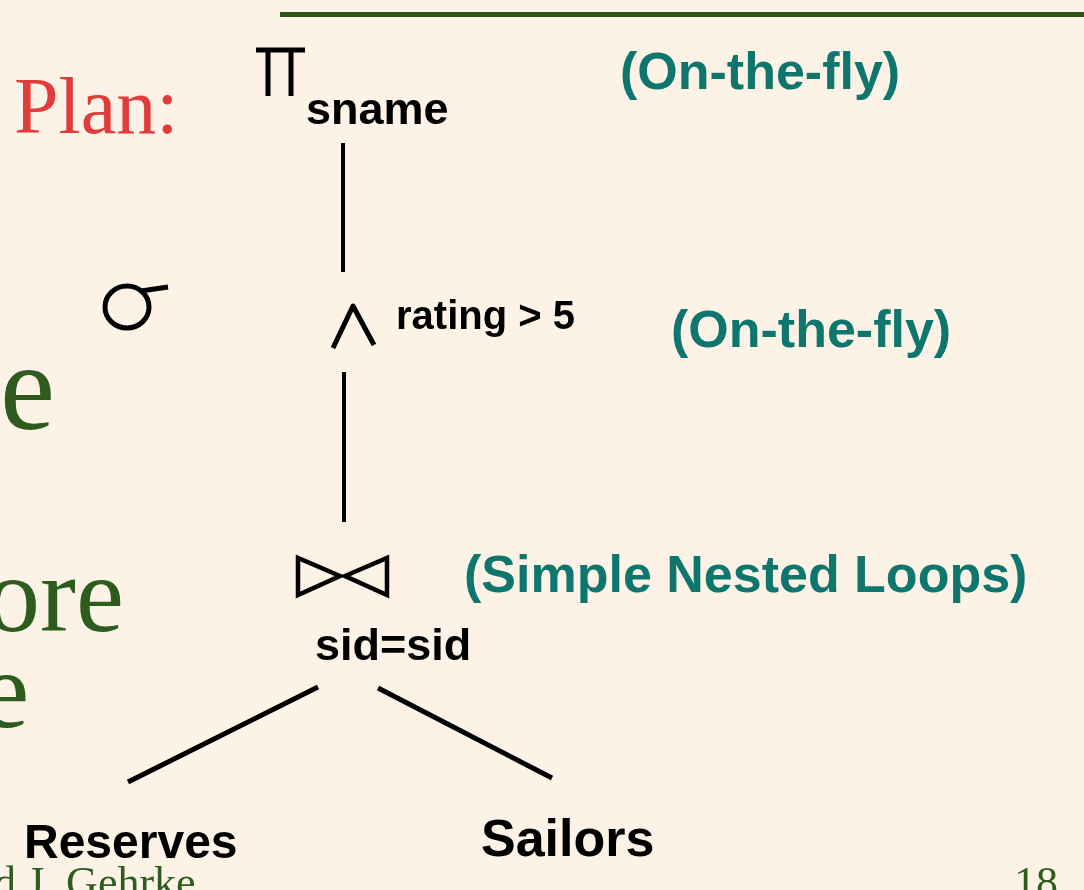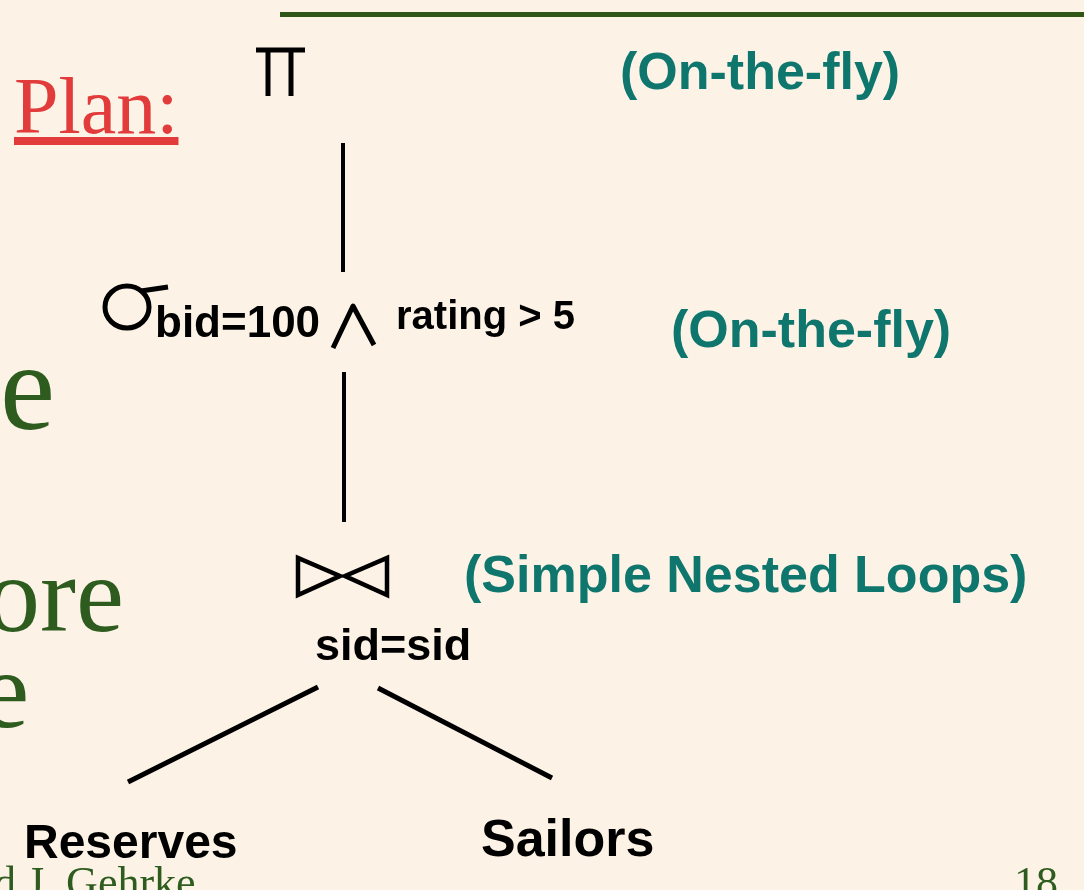--- a/index.html
+++ b/index.html
@@ -23,21 +23,20 @@
     width: 804px; height: 5px;
     background: #2F5616;
   }
 
   #plan-title {
     left: 14px; top: 66px;
     font-family: "Liberation Serif", serif;
     font-size: 80px;
     color: #E23B3B;
     line-height: 1;
-    text-decoration: underline;
   }
 
   .op-label { font-weight: bold; color: #000; line-height: 1; }
 
   #proj-subscript   { left: 306px; top: 86px;  font-size: 45px; }
   #sel-left-cond    { left: 155px; top: 300px; font-size: 44px; }
   #sel-right-cond   { left: 396px; top: 295px; font-size: 40px; }
   #join-cond        { left: 275px; top: 622px; font-size: 45px; margin-left: 40px; }
 
   .annotation { font-weight: bold; color: #0f766e; line-height: 1; }
@@ -98,22 +97,22 @@
       <polygon points="298,558 298,595 340,576"></polygon>
       <polygon points="387,558 387,595 345,576"></polygon>
     </g>
 
     <line x1="318" y1="687" x2="128" y2="782" stroke-width="5"></line>
     <line x1="378" y1="688" x2="552" y2="778" stroke-width="5"></line>
   </svg>
 
   <div id="plan-title" class="abs">Plan:</div>
 
+  <div id="proj-subscript" class="abs op-label">sname</div>
 
-  <div id="sel-left-cond" class="abs op-label">bid=100</div>
   <div id="sel-right-cond" class="abs op-label">rating &gt; 5</div>
 
   <div id="join-cond" class="abs op-label">sid=sid</div>
 
   <div id="annot-proj" class="abs annotation">(On-the-fly)</div>
   <div id="annot-sel" class="abs annotation">(On-the-fly)</div>
   <div id="annot-join" class="abs annotation">(Simple Nested Loops)</div>
 
   <div id="leaf-reserves" class="abs leaf-label">Reserves</div>
   <div id="leaf-sailors" class="abs leaf-label">Sailors</div>

